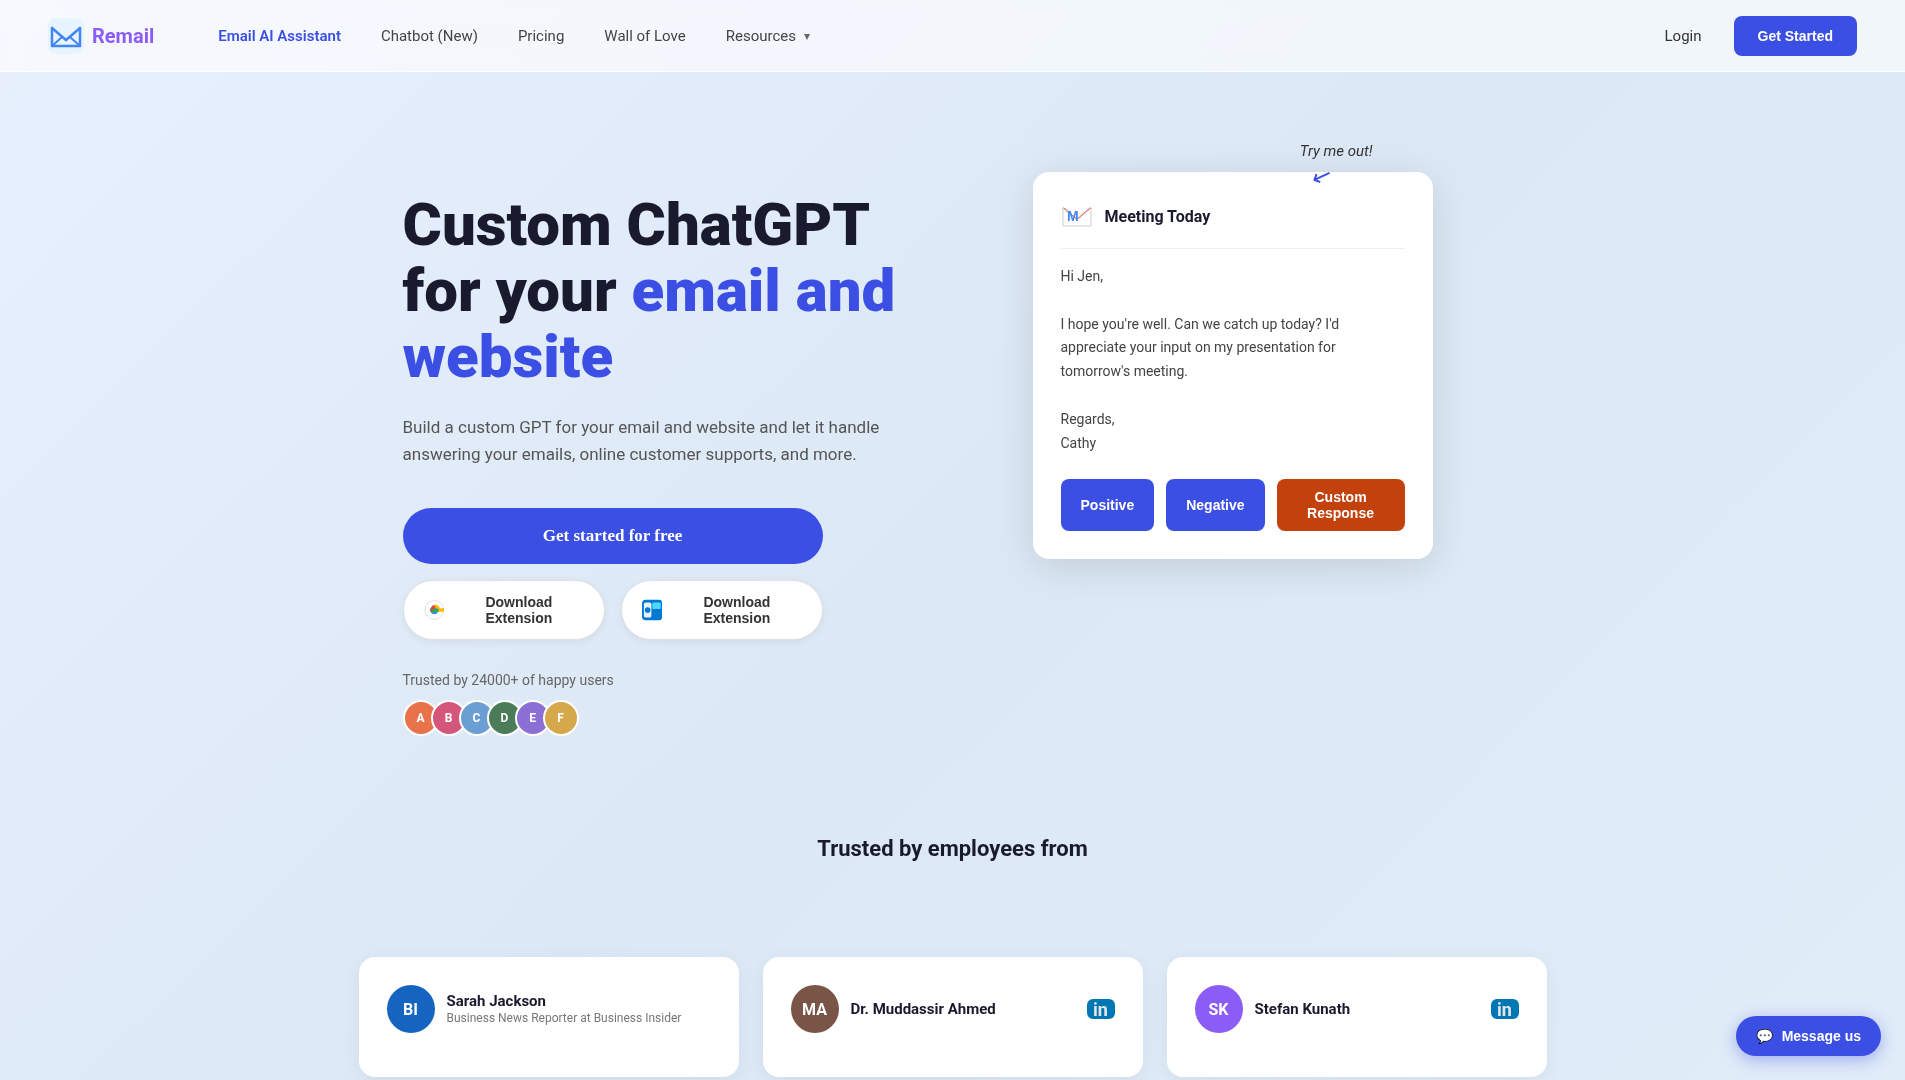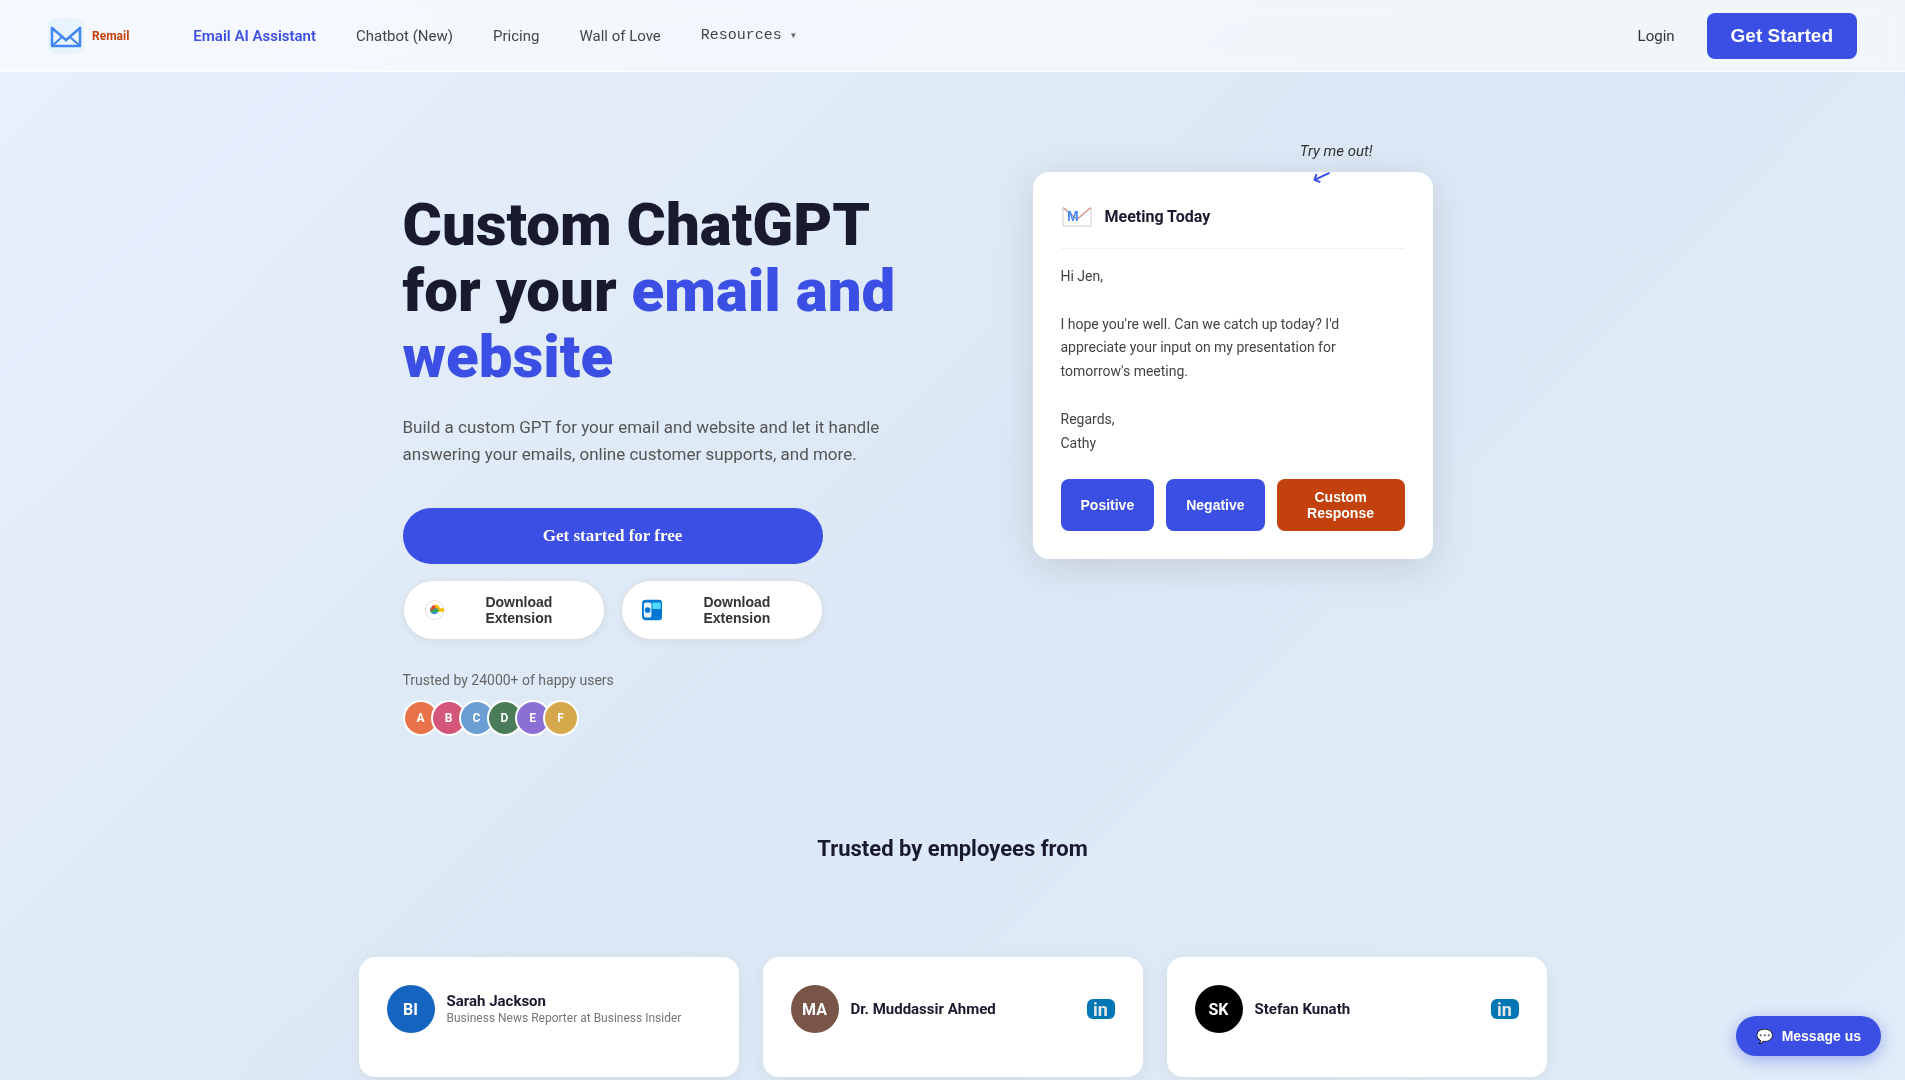--- a/index.html
+++ b/index.html
@@ -27,23 +27,23 @@
       display: flex;
       align-items: center;
       gap: 8px;
       margin-right: 48px;
     }
     .logo-icon {
       width: 36px;
       height: 36px;
     }
     .logo-text {
-      font-size: 12px;
-      font-weight: 700;
-      color: #c2410c;
+      font-size: 20px;
+      font-weight: 700;
+      color: #8b5cf6;
     }
     .nav-links {
       display: flex;
       align-items: center;
       gap: 8px;
       flex: 1;
     }
     .nav-link {
       padding: 8px 16px;
       font-size: 15px;
@@ -53,21 +53,20 @@
       white-space: nowrap;
     }
     .nav-link.active {
       color: #3b4fe4;
       font-weight: 600;
     }
     .nav-resources {
       display: flex;
       align-items: center;
       gap: 8px;
-      font-family: Liberation Mono, monospace;
     }
     .chevron-down {
       font-size: 12px;
       color: #666;
     }
     .nav-right {
       display: flex;
       align-items: center;
       gap: 16px;
     }
@@ -77,21 +76,21 @@
       cursor: pointer;
       padding: 8px 16px;
       border-radius: 6px;
     }
     .get-started-btn {
       background: #3b4fe4;
       color: white;
       border: none;
       padding: 12px 24px;
       border-radius: 8px;
-      font-size: 19px;
+      font-size: 14px;
       font-weight: 600;
       cursor: pointer;
     }
 
     
     .hero {
       display: flex;
       align-items: flex-start;
       padding: 80px 120px 60px 200px;
       gap: 80px;
@@ -516,21 +515,21 @@
         <div class="testimonial-name">Dr. Muddassir Ahmed</div>
         <div class="testimonial-title"></div>
       </div>
       <div class="linkedin-icon">in</div>
     </div>
 
   </div>
 
   <div class="testimonial-card">
     <div class="testimonial-header">
-      <div class="testimonial-avatar" style="background:#000000;text-align:center;">SK</div>
+      <div class="testimonial-avatar" style="background:#8b5cf6;text-align:center;">SK</div>
       <div>
         <div class="testimonial-name">Stefan Kunath</div>
         <div class="testimonial-title"></div>
       </div>
       <div class="linkedin-icon">in</div>
     </div>
 
   </div>
 </section>
 

